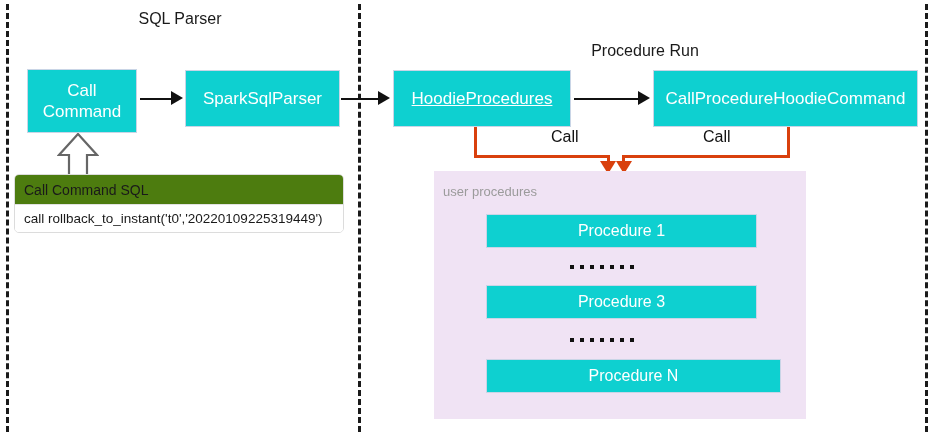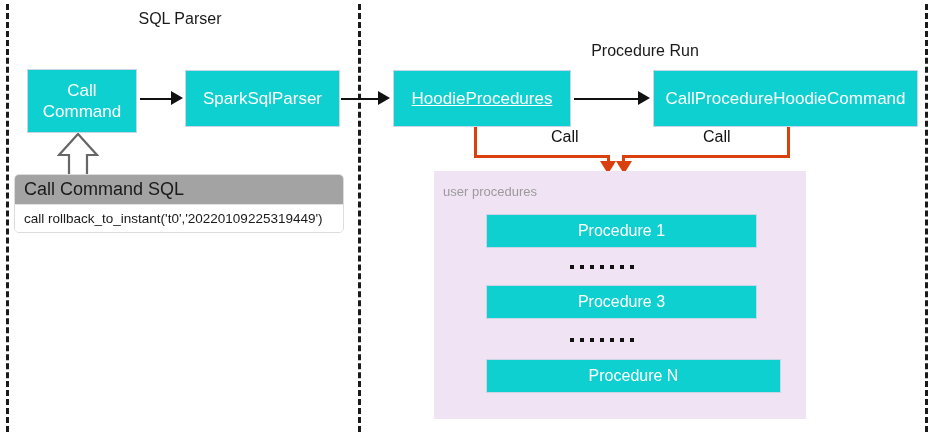--- a/index.html
+++ b/index.html
@@ -87,22 +87,22 @@
     box-sizing: border-box;
     padding: 0 9px;
     display: flex;
     align-items: center;
     font-size: 13.5px;
     color: #1a1a1a;
     white-space: nowrap;
     border-bottom: 1px solid #e2e2e2;
   }
   .sql-row.header {
-    background: #a3a3a3;
-    font-size: 18px;
+    background: #4d7c0f;
+    font-size: 14px;
     height: 30px;
   }
   .sql-row.body { height: 27px; background: #ffffff; }
   .sql-row:last-child { border-bottom: none; }
 
   
   .orange-seg {
     position: absolute;
     background: #d9400d;
   }

